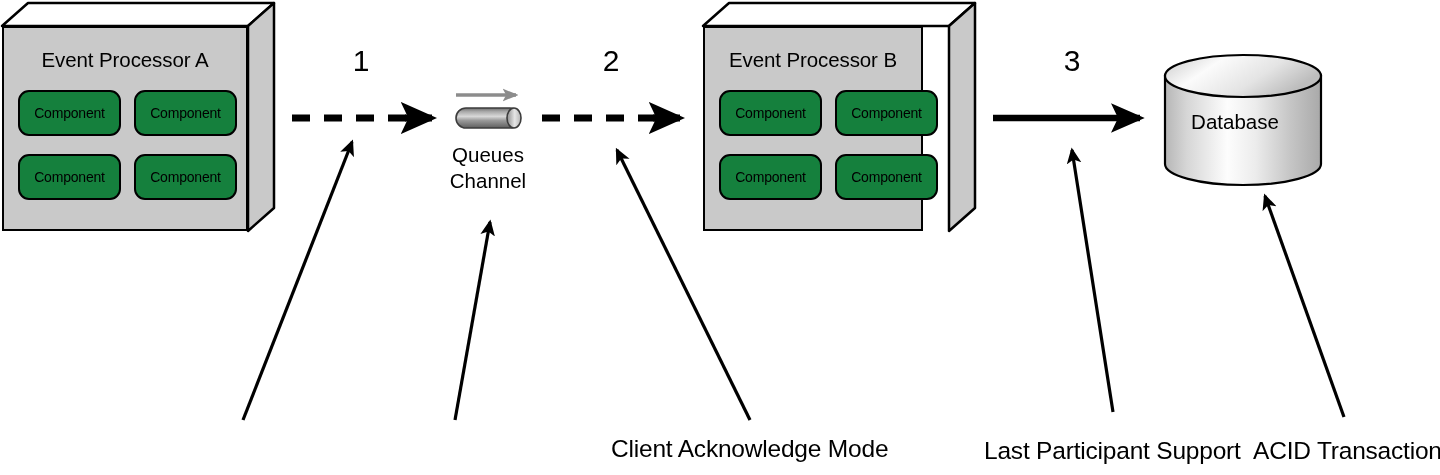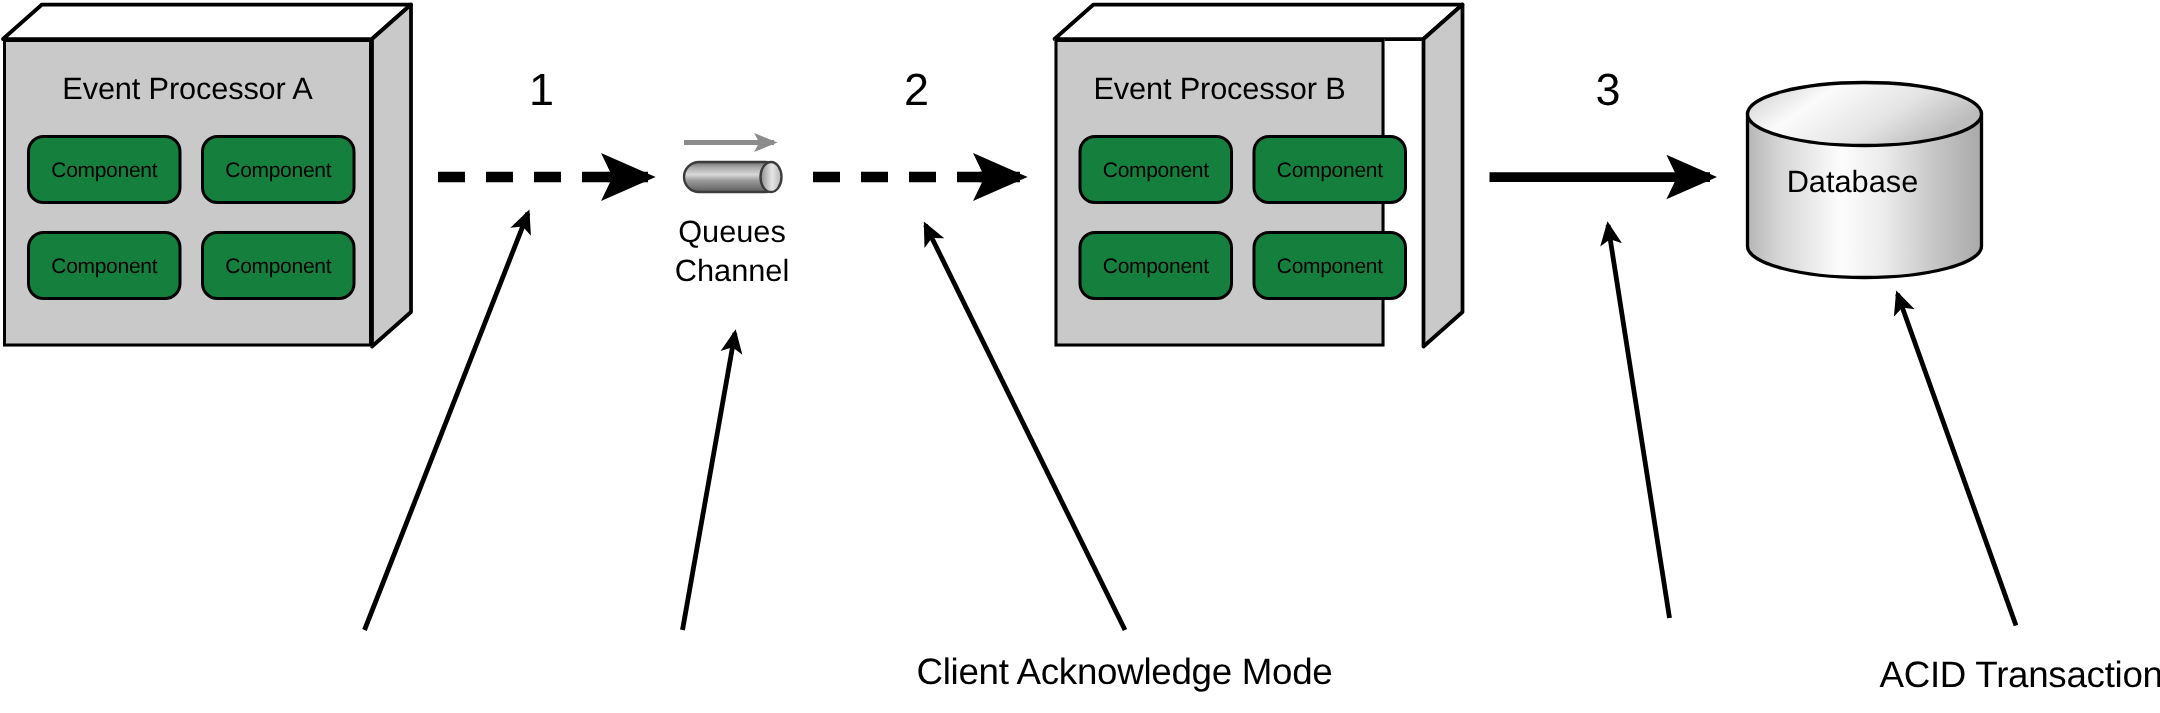--- a/index.html
+++ b/index.html
@@ -219,15 +219,16 @@
   <div class="flow-num" style="left:1041px; top:44px; width:62px;">3</div>
 
   <div class="chan-label" style="left:424px; top:142px; width:128px;">
     <div>Queues</div>
     <div>Channel</div>
   </div>
 
   <div class="db-label" style="left:1165px; top:110px; width:140px;">Database</div>
 
   <div class="callout-label" style="left:611px; top:435px;">Client Acknowledge Mode</div>
+  <div class="callout-label" style="left:984px; top:437px;">Last Participant Support</div>
   <div class="callout-label" style="left:1253px; top:437px;">ACID Transactions</div>
 
 </div>
 
 </body></html>

